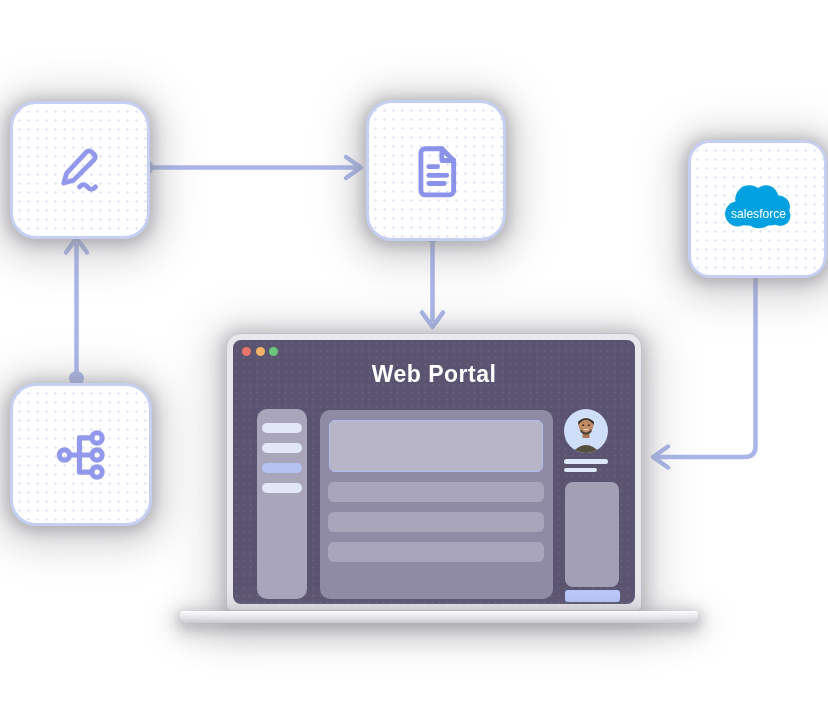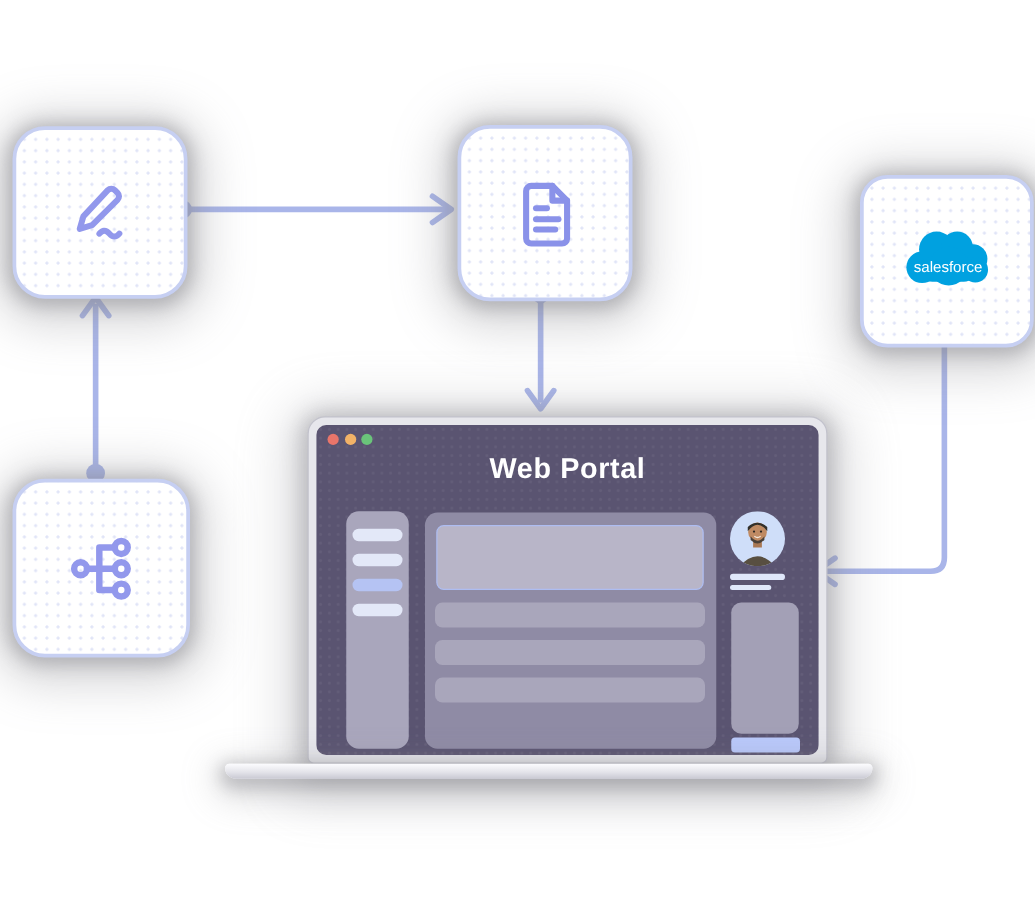--- a/index.html
+++ b/index.html
@@ -19,21 +19,21 @@
   .node-pen{left:10px;top:101px;width:134px;height:132px;}
   .node-doc{left:366px;top:100px;width:134px;height:135px;}
   .node-sf{left:688px;top:100px;width:133px;height:132px;border-radius:22px;margin-top:40px;}
   .node-net{left:10px;top:383px;width:136px;height:137px;}
   
   .arrows{position:absolute;left:0;top:0;width:828px;height:718px;pointer-events:none;}
   .arrow-stroke{stroke:#a9b5e9;stroke-width:4.5;fill:none;stroke-linecap:round;stroke-linejoin:round;}
   .arrow-dot{fill:#a9b5e9;}
   
   .laptop-screen{
-    position:absolute;left:246px;top:333px;width:416px;height:278px;
+    position:absolute;left:226px;top:333px;width:416px;height:278px;
     background:#e7e7ec;border:1px solid #c2c2cc;box-sizing:border-box;
     border-radius:14px 14px 5px 5px;
     box-shadow:0 2px 16px 5px rgba(136,136,142,0.45), 0 8px 40px 18px rgba(146,146,152,0.30);
   }
   .screen-inner{
     position:absolute;left:6px;top:6px;right:6px;bottom:6px;
     background:#5a5471;
     background-image:radial-gradient(rgba(255,255,255,0.055) 1px, transparent 1.25px);
     background-size:7px 7px;
     border-radius:8px;overflow:hidden;

